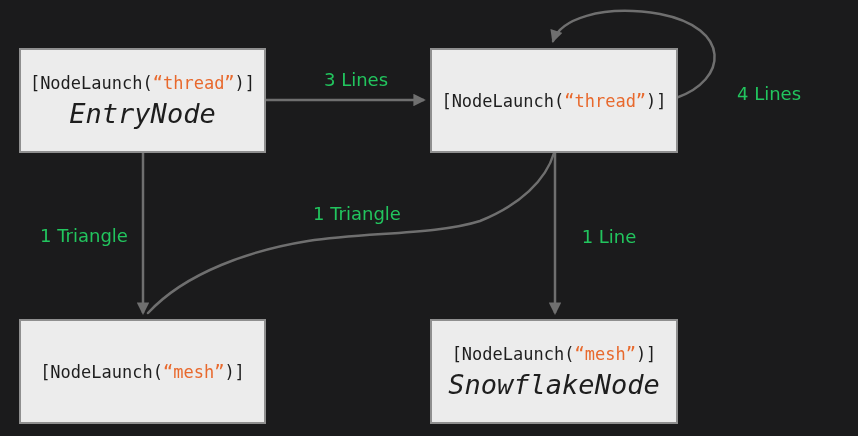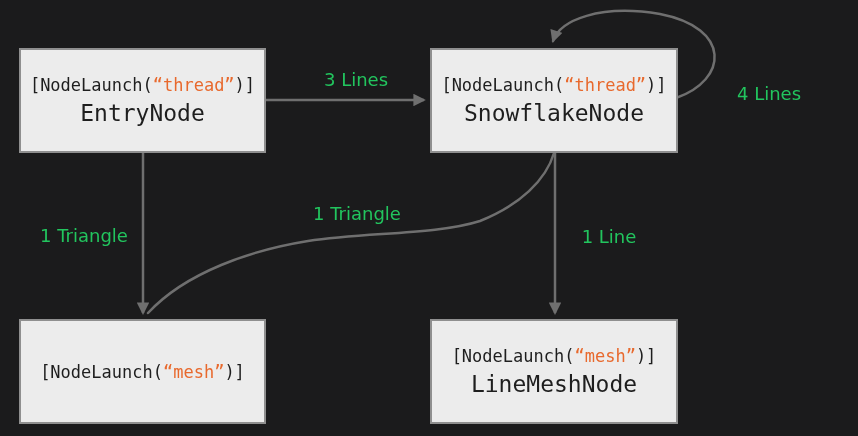--- a/index.html
+++ b/index.html
@@ -34,23 +34,24 @@
   .node-linemesh { left: 430px; top: 319px; width: 248px; height: 105px; }
   .node-attr {
     font-family: "DejaVu Sans Mono", monospace;
     font-size: 17px;
     color: #1e1e1e;
     white-space: pre;
   }
   .node-attr .arg { color: #e8692d; }
   .node-name {
     font-family: "DejaVu Sans Mono", monospace;
-    font-size: 23px;
+    font-size: 27px;
     color: #1e1e1e;
     white-space: pre;
+    font-style: italic;
   }
   .edge-label {
     position: absolute;
     transform: translate(-50%, -50%);
     color: #22c55e;
     font-size: 18px;
     white-space: nowrap;
     z-index: 1;
   }
   .edge-label.two-line {
@@ -86,30 +87,29 @@
     <path d="M 555 153 L 555 313" stroke="#6f6f6f" stroke-width="2.5" fill="none" marker-end="url(#arrow)"></path>
   </svg>
 
   <div class="node node-entry">
     <div class="node-attr"><span>[NodeLaunch(</span><span class="arg">“thread”</span><span>)]</span></div>
     <div class="node-name">EntryNode</div>
   </div>
 
   <div class="node node-snowflake">
     <div class="node-attr"><span>[NodeLaunch(</span><span class="arg">“thread”</span><span>)]</span></div>
-    <div class="node-name">SnowflakeNode</div>
   </div>
 
   <div class="node node-triangle">
     <div class="node-attr"><span>[NodeLaunch(</span><span class="arg">“mesh”</span><span>)]</span></div>
   </div>
 
   <div class="node node-linemesh">
     <div class="node-attr"><span>[NodeLaunch(</span><span class="arg">“mesh”</span><span>)]</span></div>
-    <div class="node-name">LineMeshNode</div>
+    <div class="node-name">SnowflakeNode</div>
   </div>
 
   <div class="edge-label lbl-3lines">3 Lines</div>
 
   <div class="edge-label two-line lbl-loop">
     <span style="display:block">4 Lines</span>
   </div>
 
   <div class="edge-label lbl-1tri-left">1 Triangle</div>
 

